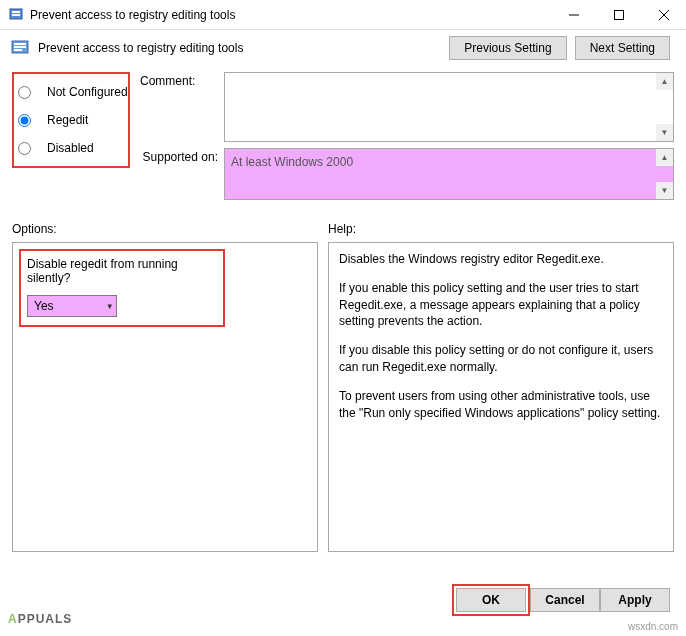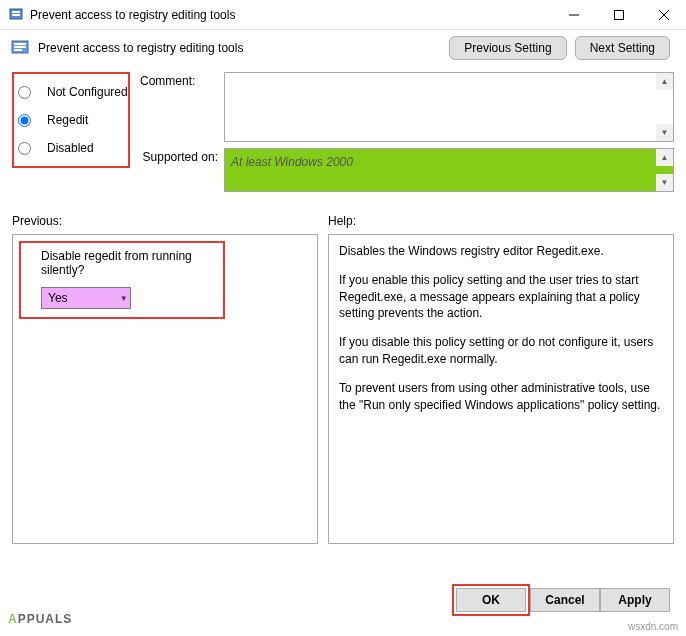--- a/index.html
+++ b/index.html
@@ -67,21 +67,21 @@
     }
     .btn {
       background: #e1e1e1;
       border: 1px solid #adadad;
       padding: 4px 14px;
       min-width: 70px;
       text-align: center;
       cursor: default;
       font-size: 12px;
     }
-    .btn.nav { min-width: 90px; border-radius: 6px; }
+    .btn.nav { min-width: 90px; }
     
     .content {
       padding: 2px 12px 0 12px;
     }
     .state-row {
       display: flex;
       align-items: flex-start;
     }
     .radio-group {
       width: 118px;
@@ -123,27 +123,26 @@
       border: 1px solid #a7a7a7;
       background: #fff;
       width: 100%;
       padding: 4px 20px 4px 6px;
       font-family: inherit;
       resize: none;
       overflow: hidden;
     }
     .textarea-like.comment { height: 70px; }
     .textarea-like.supported {
-      height: 44px;
-      background: #84cc16;
+      height: 52px;
+      background: #f0abfc;
       color: #555;
       line-height: 26px;
       padding-top: 0;
       padding-bottom: 0;
-      font-style: italic;
     }
     .scroll-arrows {
       position: absolute;
       right: 1px;
       top: 1px;
       bottom: 1px;
       width: 17px;
       display: flex;
       flex-direction: column;
       justify-content: space-between;
@@ -177,21 +176,21 @@
       height: 310px;
       padding: 8px 10px;
       overflow: hidden;
       position: relative;
     }
     .panel.options { width: 306px; }
     .panel.help { flex: 1; line-height: 1.4; }
     .panel.help p { margin: 0 0 12px 0; }
     .options-inner {
       border: 2px solid #e53935;
-      padding: 6px 6px 8px 20px;
+      padding: 6px 6px 8px 6px;
       width: 206px;
       margin-left: -4px;
       margin-top: -2px;
     }
     .options-inner .opt-label {
       margin-bottom: 10px;
     }
     .dropdown {
       width: 90px;
       height: 22px;
@@ -326,21 +325,21 @@
           <div class="scroll-arrows">
             <div class="scroll-arrow">▲</div>
             <div class="scroll-arrow">▼</div>
           </div>
         </div>
       </div>
     </div>
   </div>
 
   <div class="oh-labels">
-    <div class="left">Previous:</div>
+    <div class="left">Options:</div>
     <div class="right">Help:</div>
   </div>
 
   <div class="panels">
     <div class="panel options">
       <div class="options-inner">
         <div class="opt-label">Disable regedit from running silently?</div>
         <div class="dropdown">
           <span>Yes</span>
           <span class="chev">▾</span>

